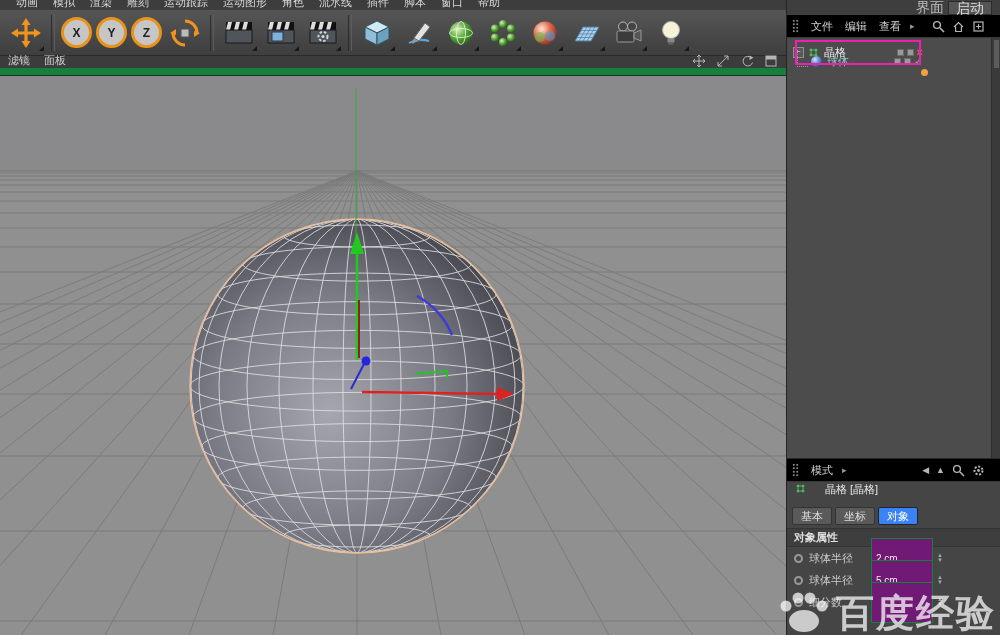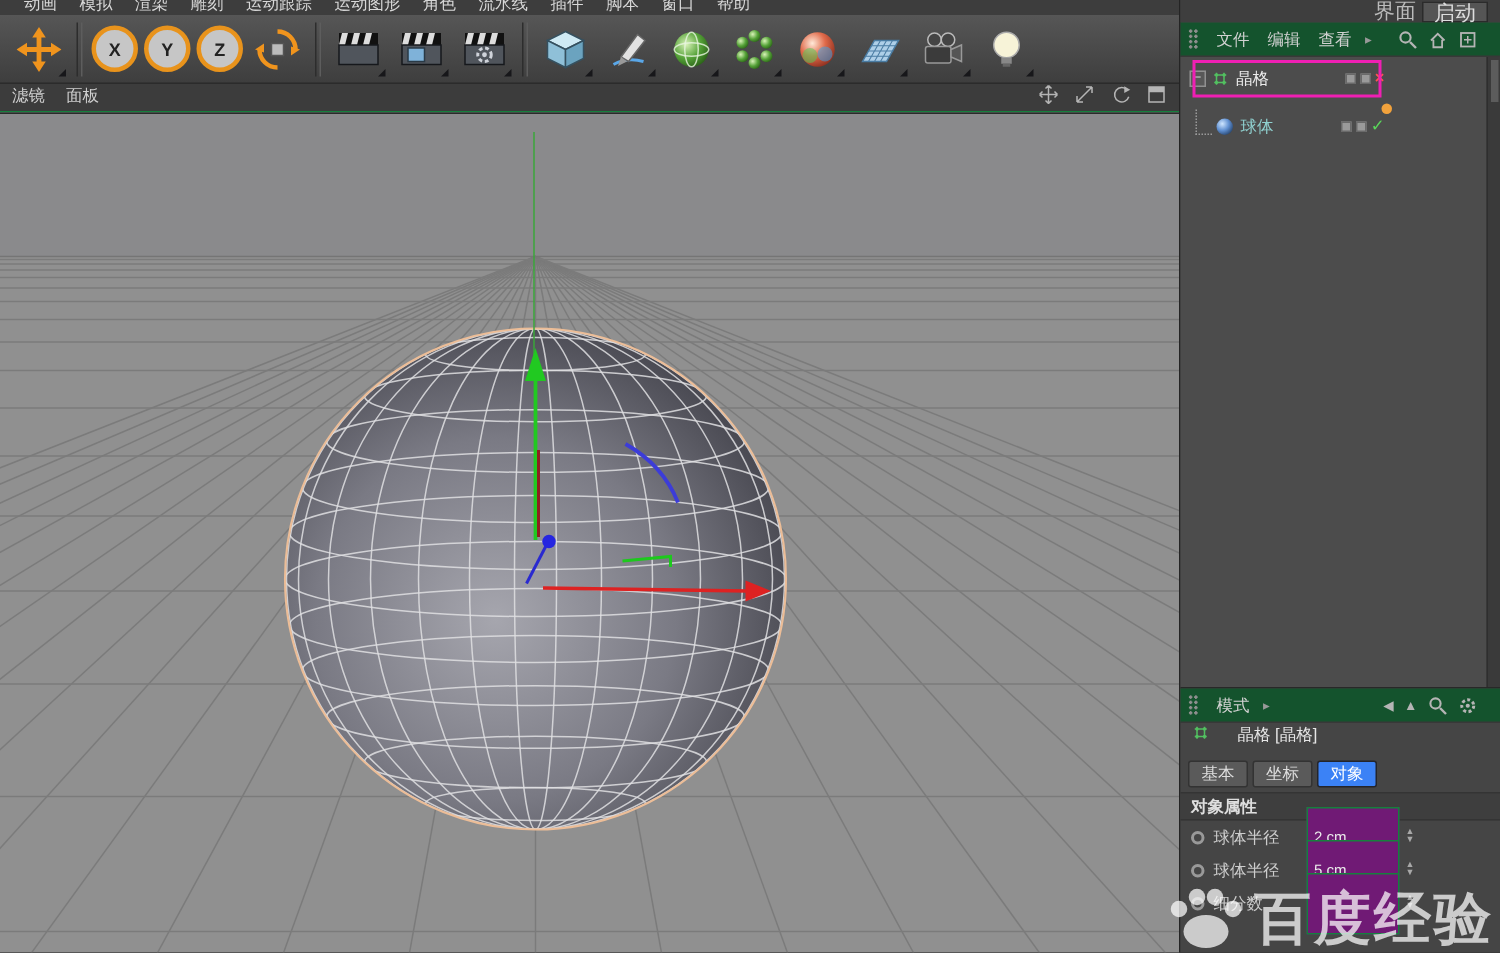--- a/index.html
+++ b/index.html
@@ -16,37 +16,37 @@
            display:flex;align-items:center;padding-left:6px;gap:2px;border-bottom:1px solid #2b2b2b;box-sizing:border-box;}
   .tbtn{position:relative;width:40px;height:40px;display:flex;align-items:center;justify-content:center;border-radius:3px;flex:0 0 auto;}
   .tbtn.small{width:33px;}
   .dd::after{content:"";position:absolute;right:2px;bottom:2px;width:0;height:0;
              border-left:5px solid transparent;border-bottom:5px solid #17171a;}
   .sep{width:2px;height:36px;border-left:1px solid #2d2d2d;border-right:1px solid #5d5d5d;margin:0 3px;flex:0 0 auto;}
   .circle-btn{width:25px;height:25px;border-radius:50%;border:3px solid #e8931c;background:#c6c6c6;color:#222;
               font-weight:bold;font-size:12px;display:flex;align-items:center;justify-content:center;}
 
   
-  .vp-header{position:absolute;left:0;top:56px;width:786px;height:19px;background:#3c3c3c;display:flex;align-items:flex-start;
-             padding:0 8px;border-bottom:1px solid #15803d;box-sizing:border-box;}
+  .vp-header{position:absolute;left:0;top:56px;width:786px;height:19px;background:#3c3c3c;display:flex;align-items:flex-end;
+             padding:0 8px;border-bottom:7px solid #15803d;box-sizing:border-box;}
   .vp-menu{display:flex;gap:14px;}
   .vp-menu span{color:#cfcfcf;}
   .vp-nav{margin-left:auto;display:flex;gap:10px;align-items:center;}
 
   
   .viewport{position:absolute;left:0;top:75px;width:786px;height:560px;background:#8e8e8e;border-top:1px solid #2a2a2a;box-sizing:border-box;}
   #vp-svg{display:block;}
 
   
   .right-panel{position:absolute;left:786px;top:0;width:214px;height:635px;background:#464646;border-left:1px solid #242424;
                display:flex;flex-direction:column;box-sizing:border-box;}
   .iface-row{height:15px;flex:0 0 15px;display:flex;justify-content:flex-end;align-items:center;gap:4px;
              padding:0 8px;background:#3e3e3e;font-size:14px;color:#bbb;}
   .iface-box{background:#555;border:1px solid #2b2b2b;padding:0 7px;height:12px;line-height:12px;color:#ddd;}
-  .panel-menu{height:22px;flex:0 0 22px;display:flex;align-items:center;gap:2px;padding:0 5px;background:#14532d;
+  .panel-menu{height:22px;flex:0 0 22px;display:flex;align-items:center;gap:2px;padding:0 5px;background:#000000;
               border-bottom:1px solid #383838;}
   .grip{width:7px;height:14px;background-image:radial-gradient(#8f8f8f 1px,transparent 1.2px);background-size:3.5px 3.5px;margin-right:5px;flex:0 0 auto;}
   .menu-item{padding:0 5px;color:#d2d2d2;}
   .menu-chevron{color:#999;font-size:9px;padding:0 2px;}
   .panel-icons{margin-left:auto;display:flex;gap:7px;align-items:center;padding-right:10px;}
 
   .om-tree{position:relative;flex:0 0 420px;background:#4c4c4c;}
   .tree-row{position:absolute;left:6px;display:flex;align-items:center;height:20px;width:130px;}
   .expander{width:9px;height:9px;border:1px solid #909090;background:#585858;color:#ddd;font-size:8px;line-height:7px;
             text-align:center;margin-right:3px;flex:0 0 auto;}
@@ -421,21 +421,21 @@
             <circle cx="9" cy="9" r="1.1" fill="#52c060"></circle>
         </svg>
         <span class="obj-label">晶格</span>
         <span class="marks">
           <span class="vis-dot"></span>
           <span class="vis-dot"></span>
           <span class="mark-x">×</span>
         </span>
       </div>
 
-      <div class="tree-row" style="top:36px;">
+      <div class="tree-row" style="top:13px;">
         <span class="tree-elbow"></span>
         <svg width="13" height="13">
           <circle cx="6.5" cy="6.5" r="5.5" fill="url(#sphIconGrad)"></circle>
         </svg>
         <span class="obj-label child">球体</span>
         <span class="marks">
           <span class="vis-dot"></span>
           <span class="vis-dot"></span>
           <span class="mark-check">✓</span>
         </span>

